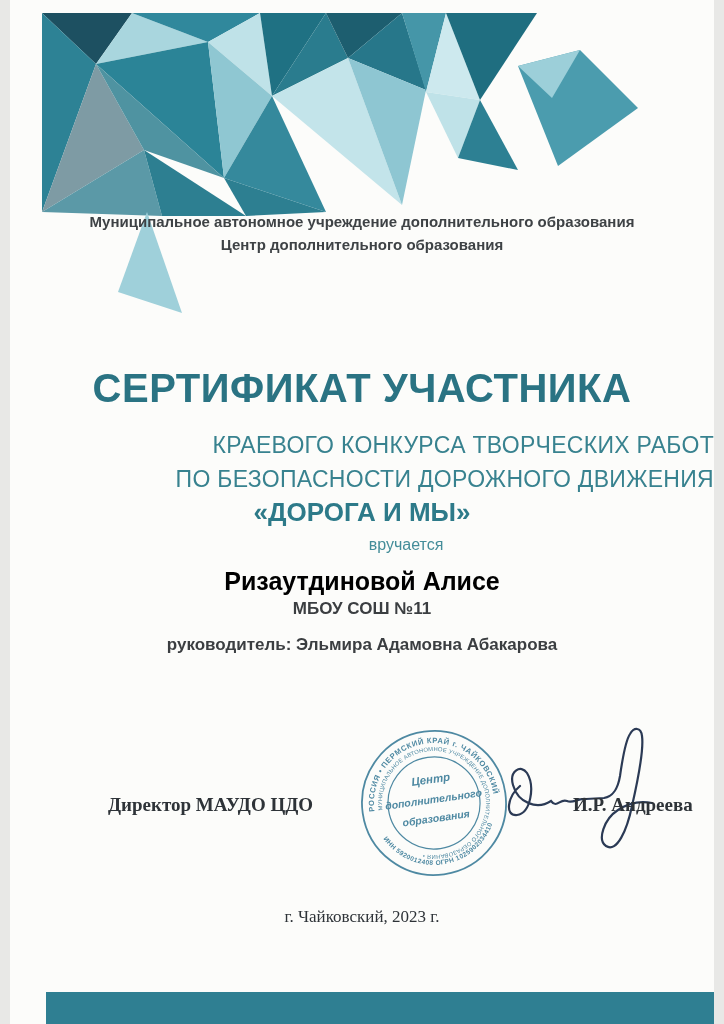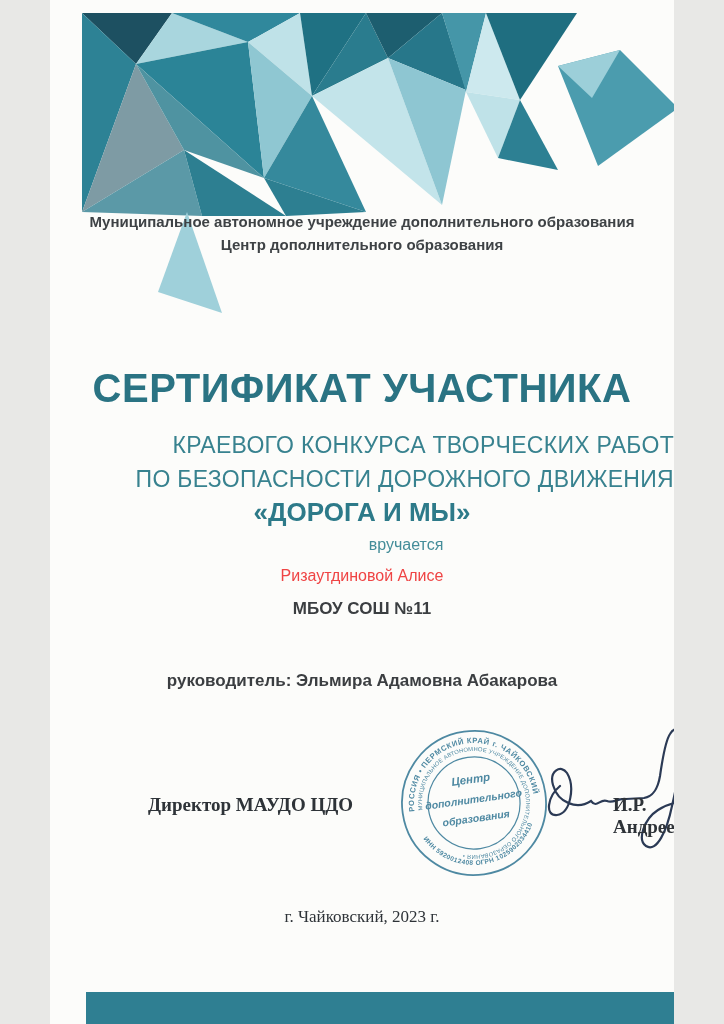--- a/index.html
+++ b/index.html
@@ -1,30 +1,30 @@
 <!DOCTYPE html>
 <html><head>
 <meta charset="utf-8">
 <style>
   html,body{margin:0;padding:0;background:#e8e8e6;}
   .page{
-    position:relative;width:624px;height:1024px;margin:0 auto;
+    position:relative;width:704px;height:1024px;margin:0 auto;
     background:#fcfcfa;overflow:hidden;
     font-family:"Liberation Sans","DejaVu Sans",sans-serif;
   }
   .abs{position:absolute;left:0;width:100%;text-align:center;}
   .org1{top:210px;font-size:15px;font-weight:bold;color:#3e4245;line-height:23px;}
   .org2{top:262px;font-size:15px;font-weight:bold;color:#3e4245;line-height:21px;}
   .title{top:366px;font-size:40px;font-weight:800;color:#2a7383;letter-spacing:.5px;}
   .contest{top:428px;font-size:23px;font-weight:400;color:#38828f;line-height:34px;letter-spacing:.3px;text-align:right;}
   .contest-name{top:497px;font-size:26px;font-weight:bold;color:#2d7a89;}
   .awarded{top:536px;font-size:16px;color:#448d99;padding-left:44px;}
-  .recipient{top:567px;font-size:16px;font-weight:normal;color:#ef4444;}
+  .recipient{top:567px;font-size:25px;font-weight:bold;color:#000000;}
   .school{top:599px;font-size:17px;font-weight:bold;color:#3b3e41;}
-  .supervisor{top:635px;font-size:17px;font-weight:bold;color:#3b3e41;margin-top:36px;}
+  .supervisor{top:635px;font-size:17px;font-weight:bold;color:#3b3e41;}
   .serif{font-family:"Liberation Serif","DejaVu Serif",serif;}
   .director-label{position:absolute;left:98px;top:794px;font-size:19px;font-weight:bold;color:#2e3338;}
   .director-name{position:absolute;left:563px;top:794px;font-size:19px;font-weight:bold;color:#2e3338;}
   .footer-date{top:907px;font-size:17px;color:#2e3338;text-align:center;}
   .bottom-bar{position:absolute;left:36px;top:992px;width:688px;height:32px;background:#2f7f92;}
   .header-art{position:absolute;left:0;top:0;}
   .stamp{position:absolute;left:342px;top:721px;}
   .sig{position:absolute;left:484px;top:714px;}
   .stamp text{font-family:"Liberation Sans","DejaVu Sans",sans-serif;}
 </style>

